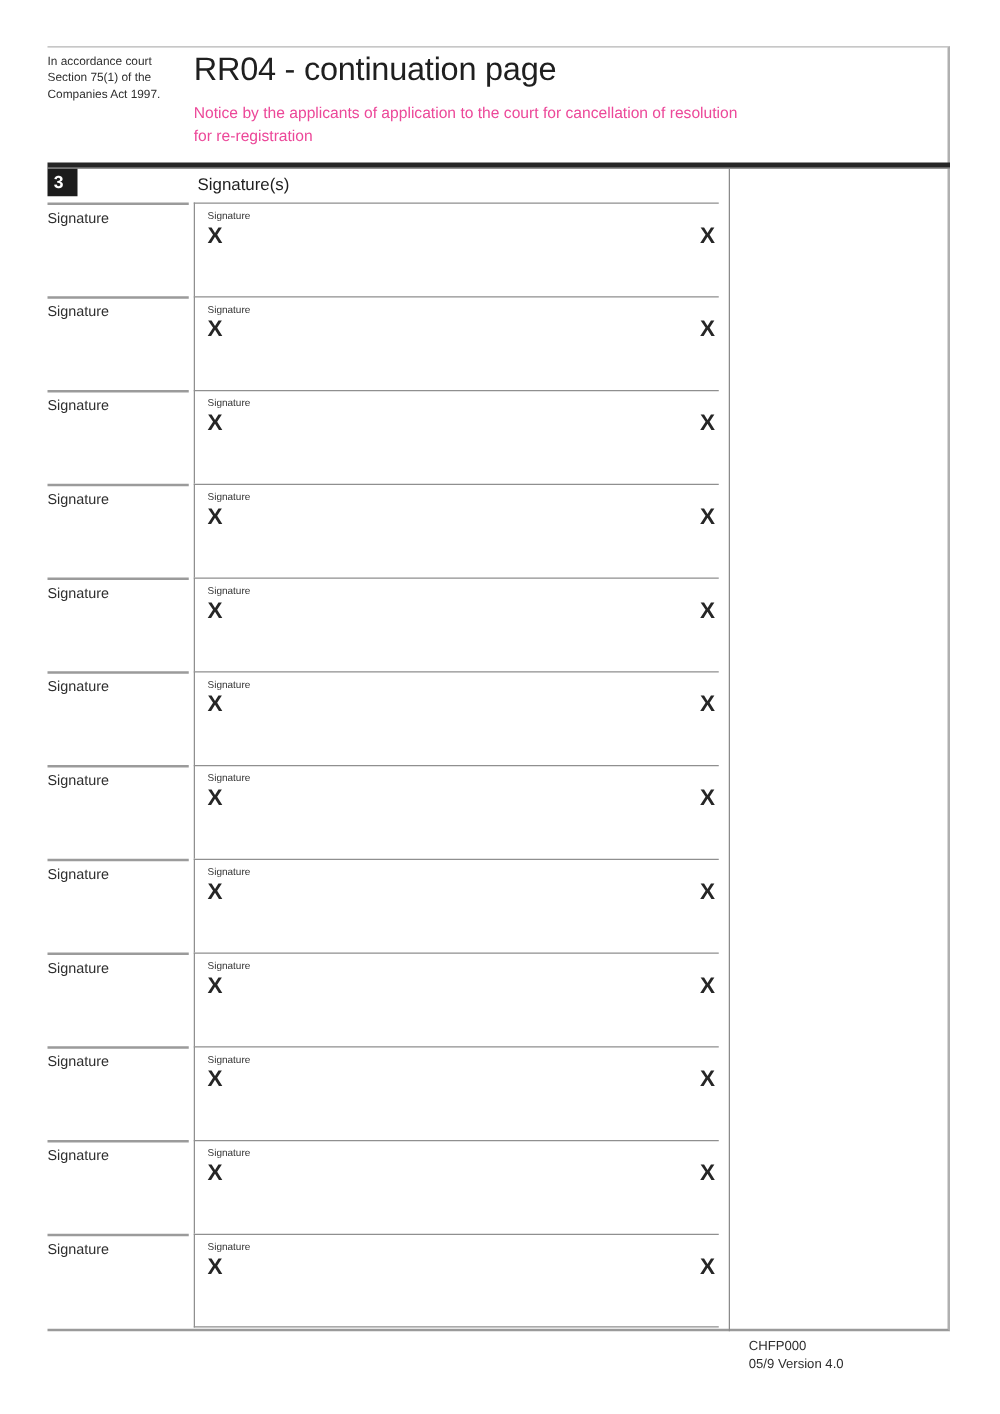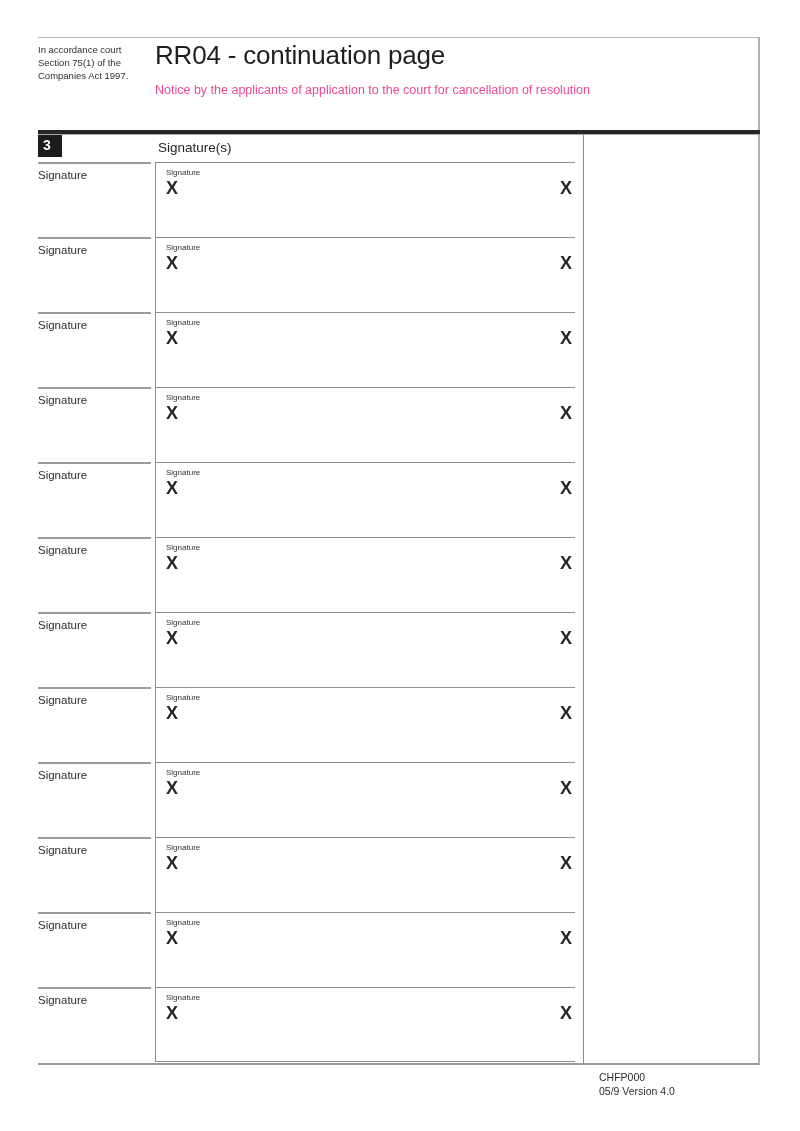--- a/index.html
+++ b/index.html
@@ -81,20 +81,21 @@
 <div class="act-note">
   <div>In accordance court</div>
   <div>Section 75(1) of the</div>
   <div>Companies Act 1997.</div>
 </div>
 
 <div class="form-title">RR04 - continuation page</div>
 
 <div class="form-subtitle">
   <div>Notice by the applicants of application to the court for cancellation of resolution</div>
+  <div>for re-registration</div>
 </div>
 
 <div class="thick-bar"></div>
 
 <div class="section-number">3</div>
 <div class="section-heading">Signature(s)</div>
 
 <div class="rows">
   <div class="sig-row">
     <div class="row-label">Signature</div>

